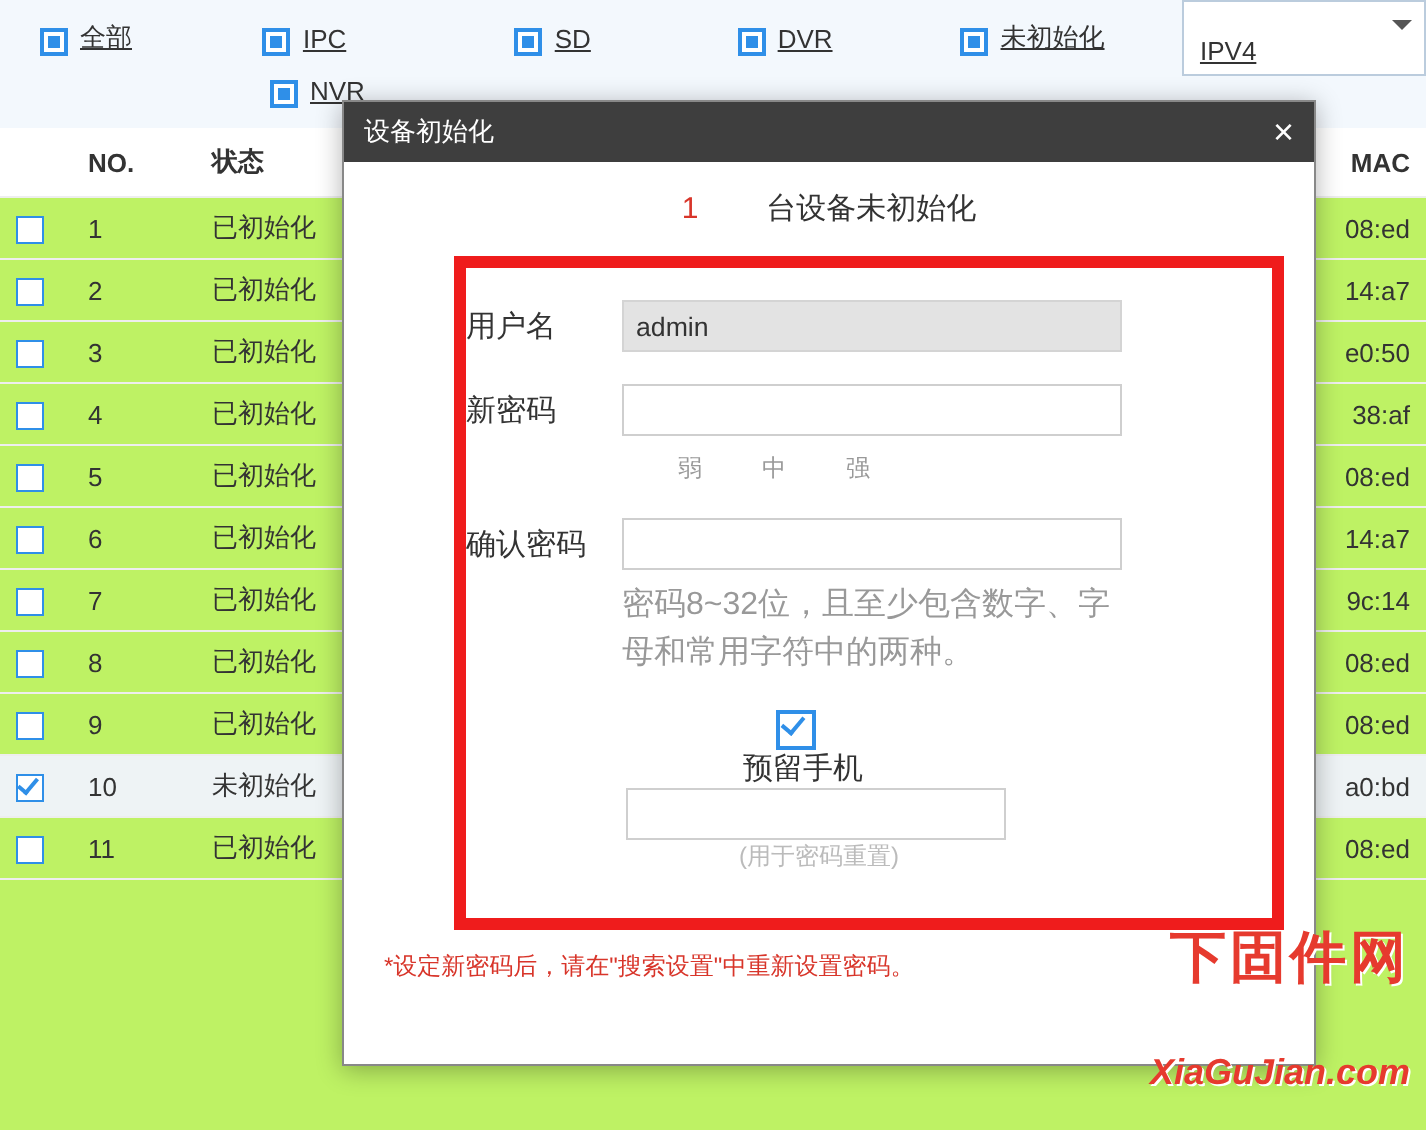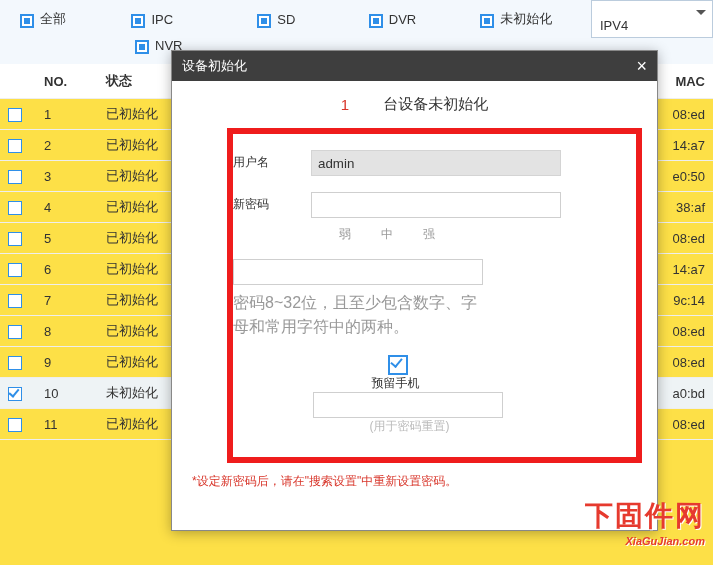--- a/index.html
+++ b/index.html
@@ -1,16 +1,16 @@
 <!DOCTYPE html>
 <html><head>
 <meta charset="utf-8">
 <style>
   html,body{margin:0;padding:0;font-family:"Microsoft YaHei",Arial,sans-serif;font-size:13px;color:#333;background:#fff;}
-  .page{width:713px;height:565px;position:relative;overflow:hidden;background:#fde047;}
+  .page{width:713px;height:565px;position:relative;overflow:hidden;background:#bef264;text-decoration:underline;}
   .filter-bar{background:#f3f8fd;padding:6px 0 8px 0;border-bottom:1px solid #e5e5e5;}
   .filter-row{display:flex;align-items:center;gap:0;height:26px;}
   .chk{display:inline-block;width:14px;height:14px;border:2px solid #2f8fe8;background:#fff;box-sizing:border-box;margin-right:6px;position:relative;top:2px;}
   .chk.sq::after{content:"";position:absolute;left:2px;top:2px;width:6px;height:6px;background:#2f8fe8;}
   .chk.ck::after{content:"";position:absolute;left:2px;top:-1px;width:4px;height:8px;border:solid #2f8fe8;border-width:0 2px 2px 0;transform:rotate(40deg);}
   .f-item{width:95px;padding-left:20px;display:flex;align-items:center;}
   .sel{border:1px solid #bcd;background:#fff;height:24px;padding:12px 22px 0 8px;position:relative;min-width:90px;display:flex;align-items:center;}
   .sel::after{content:"";position:absolute;right:6px;top:9px;border:5px solid transparent;border-top-color:#555;}
   .table-wrap{position:absolute;left:0;top:64px;right:0;}
   table{border-collapse:collapse;width:100%;}
@@ -19,34 +19,34 @@
   td.ck-col,th.ck-col{width:20px;}
   .row-sel{background:#eef3f5;}
   
   .dialog{position:absolute;left:171px;top:50px;width:485px;background:#fff;border:1px solid #888;box-shadow:0 2px 12px rgba(0,0,0,.3);}
   .dlg-title{background:#3e3e3e;color:#fff;height:30px;display:flex;align-items:center;padding:0 10px;font-size:13px;justify-content:space-between;}
   .dlg-close{color:#fff;font-size:18px;cursor:pointer;line-height:1;}
   .dlg-head{display:flex;justify-content:center;align-items:center;gap:34px;padding:14px 0 8px 0;font-size:15px;}
   .dlg-head .cnt{color:#d8352a;}
   .redbox{border:6px solid #ef1c1c;margin:6px 15px 0 55px;padding:16px 14px 6px 0;}
   .frow{display:flex;align-items:flex-start;margin-bottom:16px;}
-  .flab{width:78px;text-align:left;padding-top:4px;font-size:12px;color:#333;}
+  .flab{width:78px;text-align:left;padding-top:4px;font-size:15px;color:#333;}
   .finput{flex:1;}
   .txt{width:250px;height:26px;border:1px solid #cfcfcf;background:#fff;padding:0 6px;box-sizing:border-box;}
   .txt.ro{background:#e3e3e3;border-color:#d4d4d4;color:#333;}
   .strength{display:flex;gap:30px;margin:8px 0 0 28px;color:#999;font-size:12px;}
   .hint{font-size:16px;color:#999;margin-top:6px;line-height:1.5;width:260px;}
   .side-hint{color:#bbb;font-size:12px;margin-left:4px;}
   .ck2{width:16px;height:16px;border:2px solid #2f8fe8;display:inline-block;position:relative;margin-right:20px;}
   .ck2::after{content:"";position:absolute;left:3px;top:-1px;width:5px;height:9px;border:solid #2f8fe8;border-width:0 2px 2px 0;transform:rotate(40deg);}
   .footnote{color:#d8352a;font-size:12px;margin:10px 0 40px 20px;}
   
   .wm{position:absolute;right:8px;bottom:18px;text-align:right;font-weight:bold;pointer-events:none;}
   .wm .cn{color:#e63a2e;font-size:28px;letter-spacing:2px;font-family:"STKaiti","KaiTi",serif;text-shadow:1px 1px 0 #fff;}
-  .wm .en{color:#e63a2e;font-size:11px;font-style:italic;font-family:Arial;text-shadow:1px 1px 0 #fff;}
+  .wm .en{color:#e63a2e;font-size:18px;font-style:italic;font-family:Arial;text-shadow:1px 1px 0 #fff;margin-top:28px;}
 </style>
 </head>
 <body>
 <div class="page">
 
 <div class="filter-bar">
   <div class="filter-row">
     <div class="f-item">
           <span class="chk sq"></span>
           <span>全部</span>
@@ -193,20 +193,21 @@
       <div class="finput">
         <input class="txt" type="password" style="">
         <div class="strength">
           <span>弱</span>
           <span>中</span>
           <span>强</span>
         </div>
       </div>
     </div>
     <div class="frow">
+      <div class="flab">确认密码</div>
       <div class="finput">
         <input class="txt" type="password" style="">
         <div class="hint">密码8~32位，且至少包含数字、字母和常用字符中的两种。</div>
       </div>
     </div>
     <div class="frow" style="margin-left:-40px;align-items:center;flex-direction:column;">
       <span class="ck2"></span>
       <div class="flab" style="width:72px;padding-top:0">预留手机</div>
       <input class="txt" style="width: 190px;">
       <span class="side-hint">(用于密码重置)</span>

